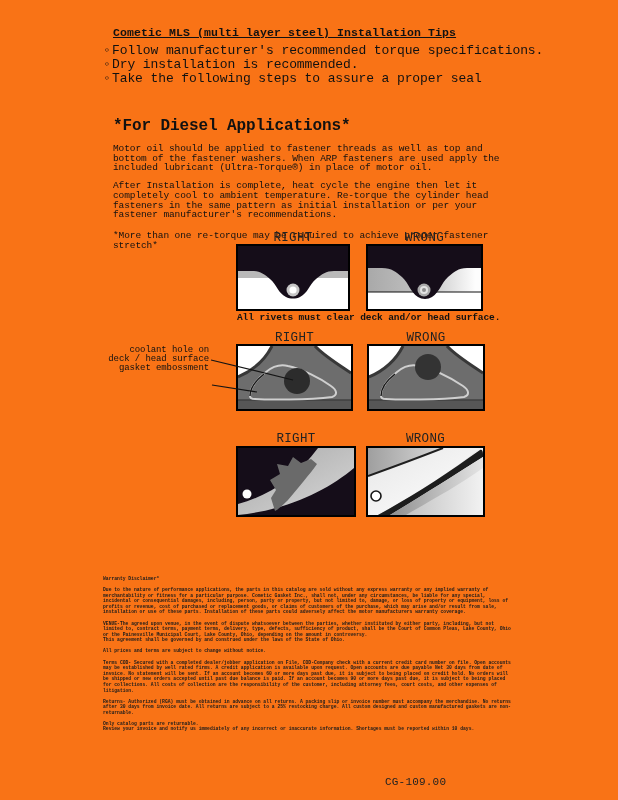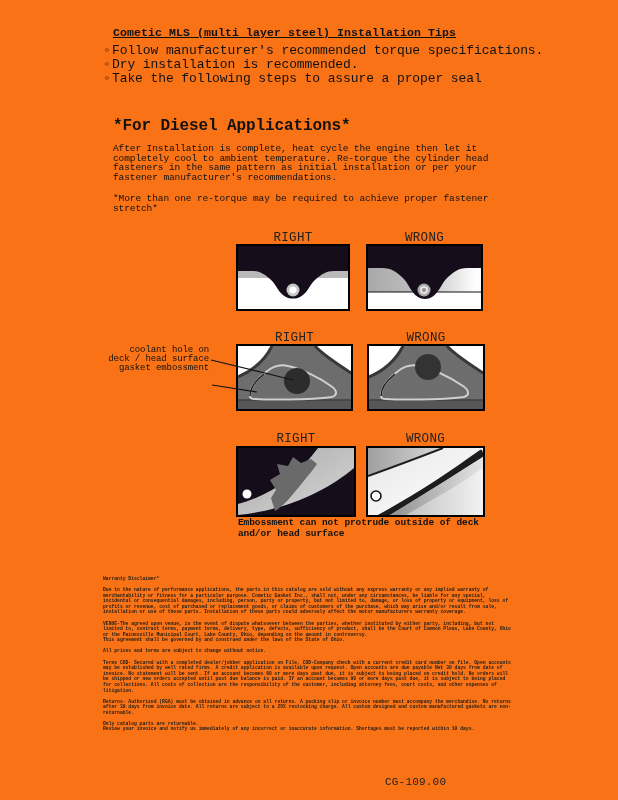--- a/index.html
+++ b/index.html
@@ -49,20 +49,21 @@
   <div class="abs title">Cometic MLS (multi layer steel) Installation Tips</div>
 
   <div class="abs bullets">
     <div class="b-item"><span class="marker">◦</span><span>Follow manufacturer's recommended torque specifications.</span></div>
     <div class="b-item"><span class="marker">◦</span><span>Dry installation is recommended.</span></div>
     <div class="b-item"><span class="marker">◦</span><span>Take the following steps to assure a proper seal</span></div>
   </div>
 
   <div class="abs diesel">
     <div class="diesel-h">*For Diesel Applications*</div>
+    <div class="dpara">Motor oil should be applied to fastener threads as well as top and bottom of the fastener washers. When ARP fasteners are used apply the included lubricant (Ultra-Torque®) in place of motor oil.</div>
     <div class="dpara">After Installation is complete, heat cycle the engine then let it completely cool to ambient temperature. Re-torque the cylinder head fasteners in the same pattern as initial installation or per your fastener manufacturer's recommendations.</div>
     <div class="dnote">*More than one re-torque may be required to achieve proper fastener stretch*</div>
   </div>
 
   <div class="abs hdr" style="left:236px; top:231px; width:114px;">RIGHT</div>
   <div class="abs hdr" style="left:366px; top:231px; width:117px;">WRONG</div>
 
   <div class="abs panel" style="left:236px; top:244px; width:114px; height:67px;">
     <svg viewBox="0 0 110 63" preserveAspectRatio="none">
       <rect x="0" y="0" width="110" height="63" fill="#ffffff"></rect>
@@ -85,20 +86,21 @@
       <rect x="0" y="0" width="113" height="63" fill="#ffffff"></rect>
       <rect x="0" y="22" width="113" height="24" fill="url(#deckGrad1)"></rect>
       <line x1="0" y1="46" x2="113" y2="46" stroke="#111" stroke-width="1.2"></line>
       <path d="M0,0 H113 V22 H99 C90,22 86,26 80,31 C73,37 72,46 64,51 C60,53.5 54,53.5 50,51 C42,46 41,37 34,31 C28,26 24,22 14,22 H0 Z" fill="#150d19"></path>
       <circle cx="56" cy="44" r="6.5" fill="#ababab"></circle>
       <circle cx="56" cy="44" r="4" fill="#e3e3e3"></circle>
       <circle cx="56" cy="44" r="2" fill="#8f8f8f"></circle>
     </svg>
   </div>
 
+  <div class="abs cap" style="left:237px; top:313px;">All rivets must clear deck and/or head surface.</div>
 
   <div class="abs hdr" style="left:236px; top:331px; width:117px;">RIGHT</div>
   <div class="abs hdr" style="left:367px; top:331px; width:118px;">WRONG</div>
 
   <div class="abs callout" style="left:105px; top:346px; width:104px;">coolant hole on
 deck / head surface</div>
   <div class="abs callout" style="left:105px; top:364px; width:104px;">gasket embossment</div>
 
   <div class="abs panel" style="left:236px; top:344px; width:117px; height:67px;">
     <svg viewBox="0 0 113 63" preserveAspectRatio="none">
@@ -177,22 +179,20 @@
       <rect x="0" y="0" width="115" height="67" fill="url(#wbg)"></rect>
       <path d="M0,0 L75,0 C50,10 20,20 0,28 Z" fill="url(#upGrad)"></path>
       <path d="M0,28 C25,19 52,9 75,0 L112,0 C80,26 45,48 10,67 L0,67 Z" fill="url(#bandW)"></path>
       <path d="M0,28 C25,19 52,9 75,0" stroke="#1f1f1f" stroke-width="2" fill="none"></path>
       <path d="M10,67 C45,48 80,25 112,2 C114,1 115,3 115,6 L115,9 C82,30 50,50 22,67 Z" fill="#1d1d1d"></path>
       <path d="M22,67 C50,50 82,30 115,9 L115,20 C90,38 60,54 38,67 Z" fill="url(#lowGrad)"></path>
       <circle cx="8" cy="48" r="5" fill="#ffffff" stroke="#161616" stroke-width="1.6"></circle>
     </svg>
   </div>
 
-  <div class="abs cap" style="left:238px; top:518px;">Embossment can not protrude outside of deck
-and/or head surface</div>
 
   <div class="abs disclaimer">
     <div class="dh">Warranty Disclaimer*</div>
     <p>Due to the nature of performance applications, the parts in this catalog are sold without any express warranty or any implied warranty of merchantability or fitness for a particular purpose.  Cometic Gasket Inc., shall not, under any circumstances, be liable for any special, incidental or consequential damages, including, person, party or property, but not limited to, damage, or loss of property or equipment, loss of profits or revenue, cost of purchased or replacement goods, or claims of customers of the purchase, which may arise and/or result from sale, installation or use of these parts.  Installation of these parts could adversely affect the motor manufacturers warranty coverage.</p>
     <p>VENUE-The agreed upon venue, in the event of dispute whatsoever between the parties, whether instituted by either party, including, but not limited to, contract terms, payment terms, delivery, type, defects, sufficiency of product, shall be the Court of Common Pleas, Lake County, Ohio or the Painesville Municipal Court, Lake County, Ohio, depending on the amount in controversy.
 This agreement shall be governed by and construed under the laws of the State of Ohio.</p>
     <p>All prices and terms are subject to change without notice.</p>
     <p>Terms COD- Secured with a completed dealer/jobber application on File, COD-Company check with a current credit card number on file.  Open accounts may be established by well rated firms.  A credit application is available upon request.  Open accounts are due payable Net 30 days from date of invoice.  No statement will be sent.  If an account becomes 60 or more days past due, it is subject to being placed on credit hold.  No orders will be shipped or new orders accepted until past due balance is paid.  If an account becomes 90 or more days past due, it is subject to being placed for collections.  All costs of collection are the responsibility of the customer, including attorney fees, court costs, and other expenses of litigation.</p>
     <p>Returns- Authorized (RGA) must be obtained in advance on all returns.  A packing slip or invoice number must accompany the merchandise.  No returns after 30 days from invoice date.  All returns are subject to a 25% restocking charge.  All custom designed and custom manufactured gaskets are non-returnable.</p>
     <p>Only catalog parts are returnable.

